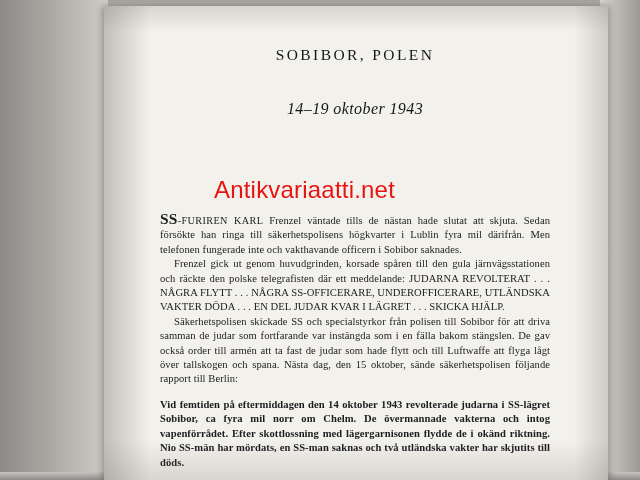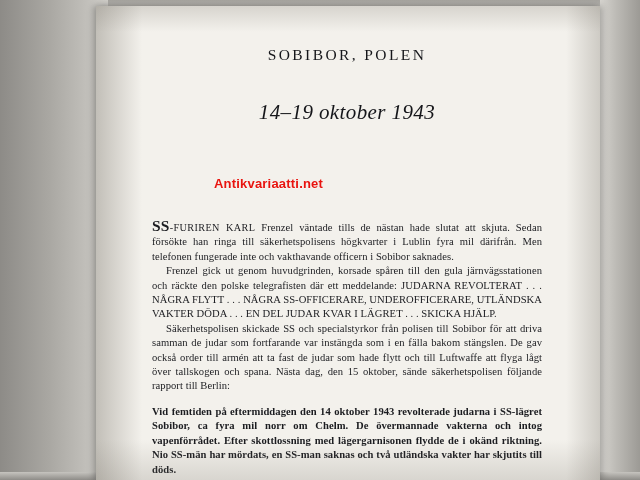--- a/index.html
+++ b/index.html
@@ -43,21 +43,21 @@
   .bg-bottom {
     position: absolute;
     left: 0; bottom: 0;
     width: 640px; height: 8px;
     background: linear-gradient(to top, #8e8c88 0%, #c6c4bf 100%);
   }
 
   
   .page {
     position: absolute;
-    left: 96px;
+    left: 104px;
     top: 6px;
     width: 504px;
     height: 474px;
     background: #f3f1ec;
     box-shadow: -3px 0 6px rgba(0,0,0,0.22), 3px 0 6px rgba(0,0,0,0.18);
     overflow: hidden;
   }
   
   .page-shade-left {
     position: absolute;
@@ -101,21 +101,21 @@
     font-size: 15.5px;
     letter-spacing: 2.4px;
     color: #15161a;
     margin-top: 40px;
     font-family: "Liberation Serif", serif;
   }
 
   .chapter-date {
     text-align: center;
     font-style: italic;
-    font-size: 21px;
+    font-size: 16px;
     color: #15161a;
     margin-top: 36px;
     letter-spacing: 0.4px;
   }
 
   .body-text {
     margin-top: 94px;
     font-size: 10.6px;
     line-height: 14.4px;
     color: #1b1c20;
@@ -147,22 +147,22 @@
     font-size: 10.2px;
     letter-spacing: 0.4px;
   }
 
   
   .watermark {
     position: absolute;
     left: 214px;
     top: 176px;
     font-family: "Liberation Sans", sans-serif;
-    font-size: 13px;
-    font-weight: bold;
+    font-size: 24px;
+    font-weight: normal;
     color: #e8140f;
     letter-spacing: 0.2px;
     text-shadow: 0 1px 0 rgba(255,255,255,0.45);
     white-space: nowrap;
   }
 </style>
 </head>
 <body>
 
 <div class="photo">

